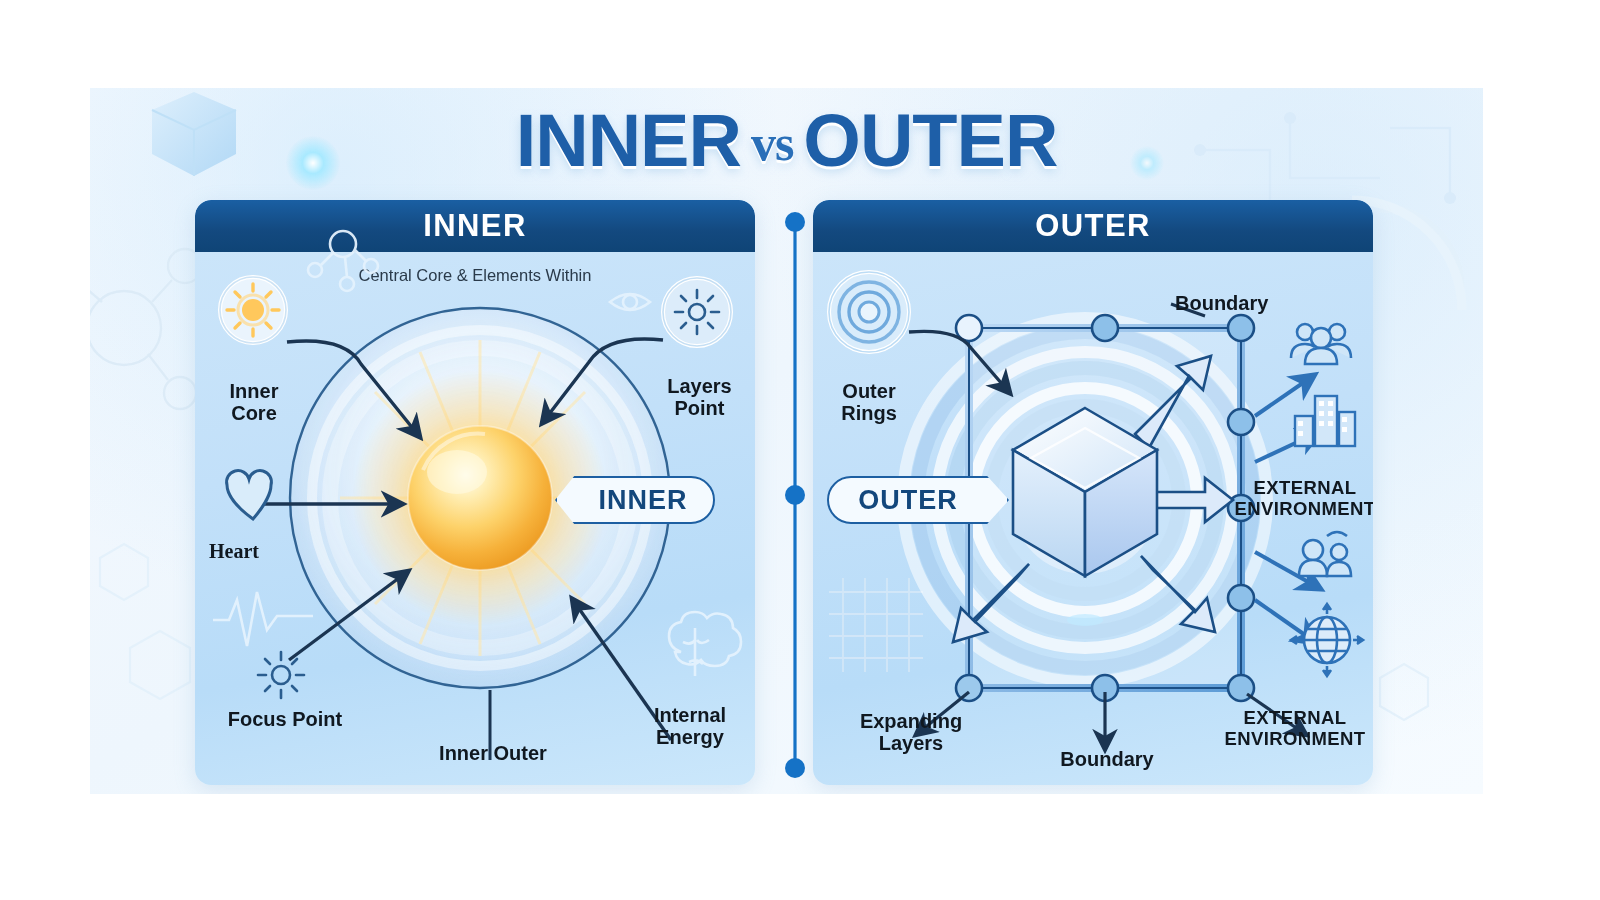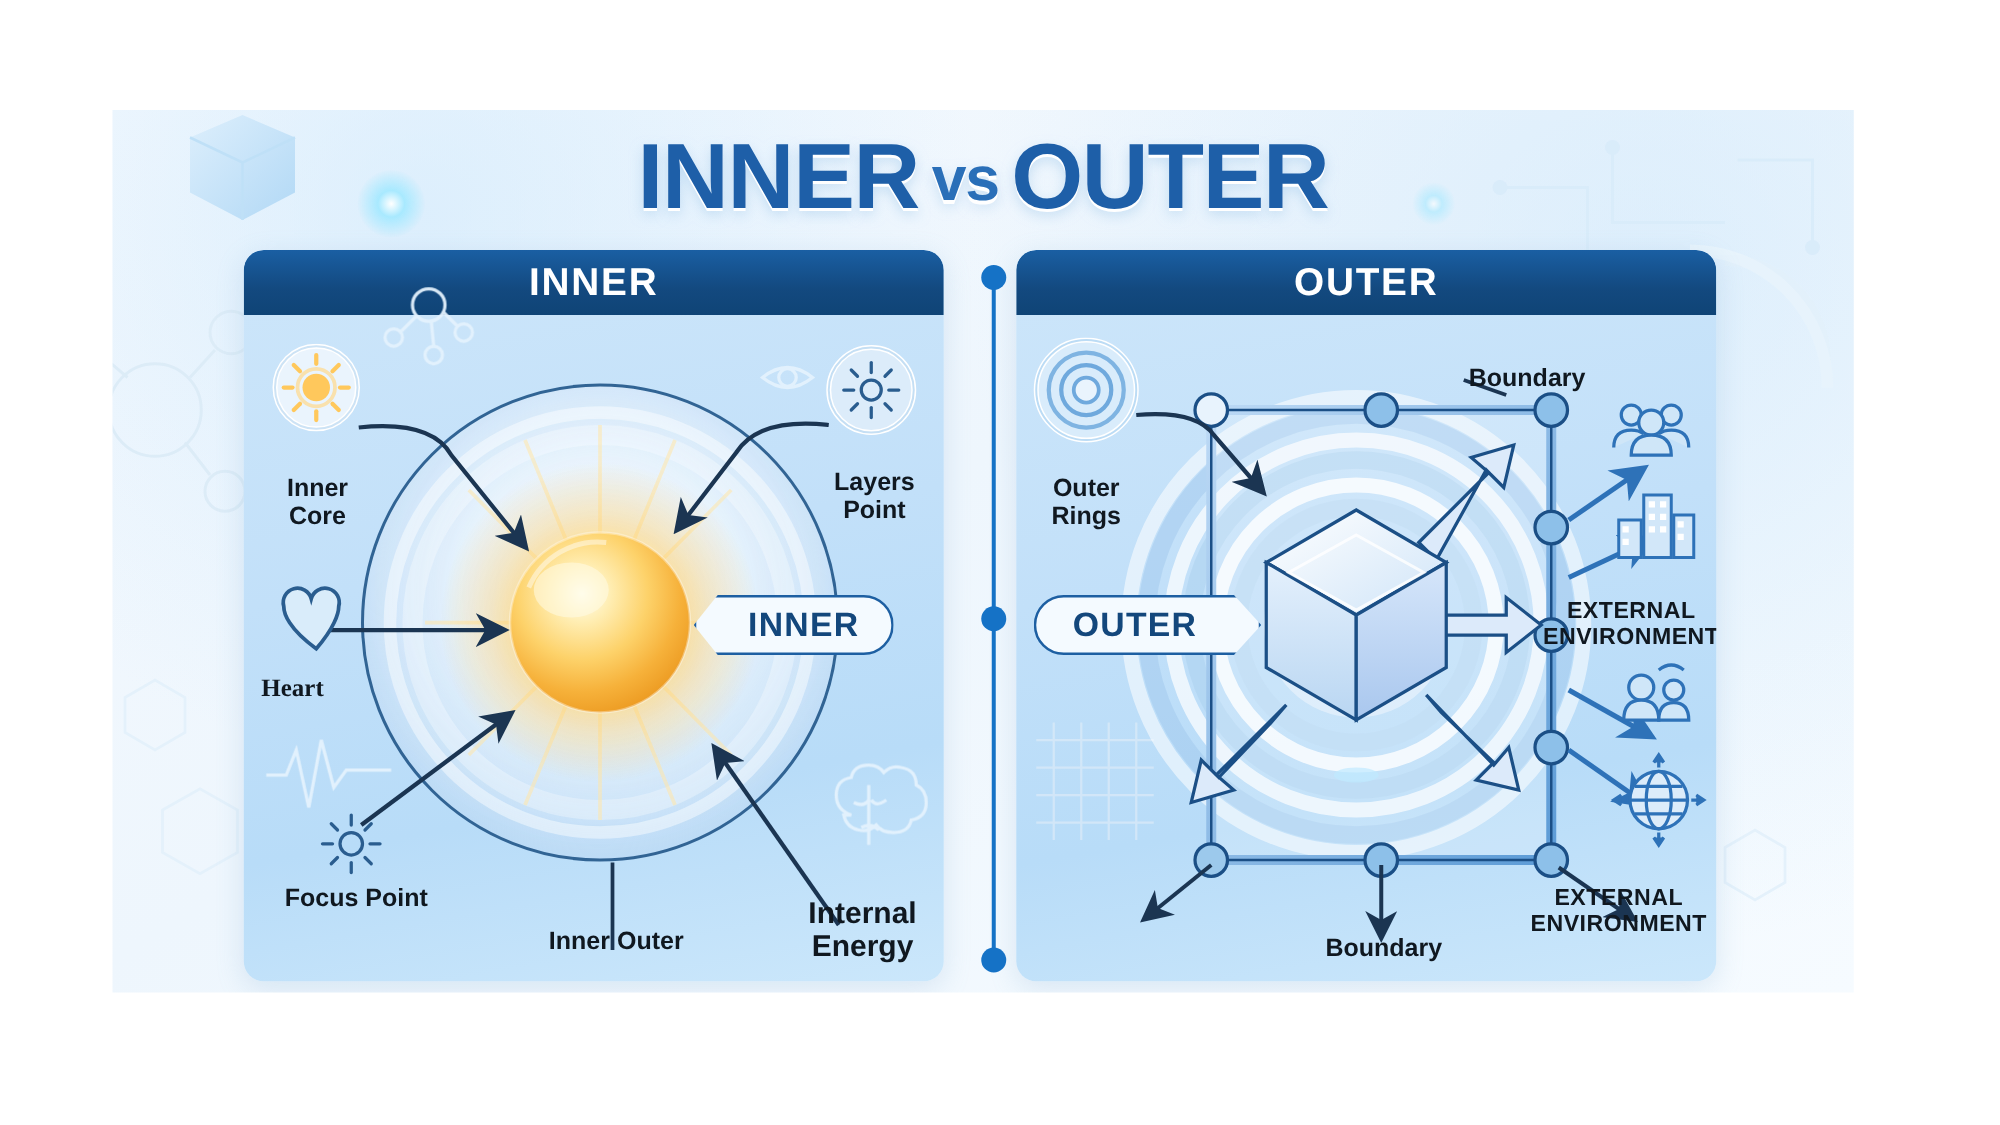--- a/index.html
+++ b/index.html
@@ -39,21 +39,21 @@
   .title {
     position:absolute; left:0; right:0; top:10px;
     text-align:center;
     font-size:74px; font-weight:bold; letter-spacing:-1px;
     color:#1e5fa8;
     text-shadow: 0 3px 0 #ffffff, 0 5px 10px rgba(160,200,235,.55);
     z-index:6;
   }
   .title .vs {
     font-size:50px; font-weight:bold; vertical-align:6px;
-    color:#2a6fb8; margin:0 10px;
+    color:#2a6fb8; margin:0 10px;font-family:Liberation Serif, serif;
   }
 
   
   .panel {
     position:absolute; top:112px; width:560px; height:585px;
     border-radius:16px;
     background: linear-gradient(170deg, #cde6fa 0%, #c2e0f9 42%, #b8dcf8 72%, #cbe7fb 100%);
     box-shadow: 0 6px 22px rgba(110,160,200,.20);
     overflow:hidden;
   }
@@ -167,20 +167,21 @@
     <div class="glow-dot" style="left:510px; top:614px; width:30px; height:30px; opacity:.75;"></div>
 
     <div class="title">
       <span>INNER</span><span class="vs">vs</span><span>OUTER</span>
     </div>
 
     <div class="panel left">
       <div class="panel-head">
         <span>INNER</span>
       </div>
+      <div class="panel-sub">Central Core &amp; Elements Within</div>
 
       <div class="panel-body">
         <svg class="panel-svg" viewBox="0 0 560 585">
           <defs>
             <radialGradient id="sphereOuter" cx="50%" cy="44%" r="56%">
               <stop offset="0%" stop-color="#ffffff" stop-opacity=".98"></stop>
               <stop offset="52%" stop-color="#eef6fd" stop-opacity=".88"></stop>
               <stop offset="82%" stop-color="#d5e7f8" stop-opacity=".75"></stop>
               <stop offset="100%" stop-color="#bcd8f3" stop-opacity=".55"></stop>
             </radialGradient>
@@ -322,21 +323,21 @@
           </g>
         </svg>
 
         <div class="lab c" style="left:5px; top:180px; width:108px; font-size:20px;">Inner
 Core</div>
         <div class="lab l" style="left:14px; top:340px; width:120px; font-size:20px;font-family:Liberation Serif, serif;">Heart</div>
         <div class="lab c" style="left:10px; top:508px; width:160px; font-size:20px;">Focus Point</div>
         <div class="lab c" style="left:218px; top:542px; width:160px; font-size:20px;">Inner Outer</div>
         <div class="lab c" style="left:452px; top:175px; width:105px; font-size:20px;">Layers
 Point</div>
-        <div class="lab c" style="left:432px; top:518px; width:126px; font-size:24px;">Internal
+        <div class="lab c" style="left:432px; top:504px; width:126px; font-size:20px;">Internal
 Energy</div>
       </div>
 
       <div class="pill" style="left:360px; top:276px; width:160px;
             clip-path: polygon(12% 0%, 100% 0%, 100% 100%, 12% 100%, 12% 100%, 0% 50%);
             border-radius:0 24px 24px 0; padding-left:16px;">
         <span>INNER</span>
       </div>
     </div>
 
@@ -510,20 +511,22 @@
           </g>
         </svg>
 
         <div class="lab c" style="left:0px; top:180px; width:112px; font-size:20px;">Outer
 Rings</div>
         <div class="lab l" style="left:362px; top:92px; width:170px; font-size:20px;">Boundary</div>
         <div class="lab c" style="left:412px; top:278px; width:160px; font-size:18.5px; letter-spacing:.4px;">EXTERNAL
 ENVIRONMENT</div>
         <div class="lab c" style="left:396px; top:508px; width:172px; font-size:18.5px; letter-spacing:.4px;">EXTERNAL
 ENVIRONMENT</div>
+        <div class="lab c" style="left:14px; top:510px; width:168px; font-size:20px;">Expanding
+Layers</div>
         <div class="lab c" style="left:216px; top:548px; width:156px; font-size:20px;">Boundary</div>
       </div>
 
       <div class="pill" style="left:14px; top:276px; width:182px;
             clip-path: polygon(0% 0%, 88% 0%, 100% 50%, 88% 100%, 0% 100%);
             border-radius:24px 0 0 24px; padding-right:20px;">
         <span>OUTER</span>
       </div>
     </div>
 

